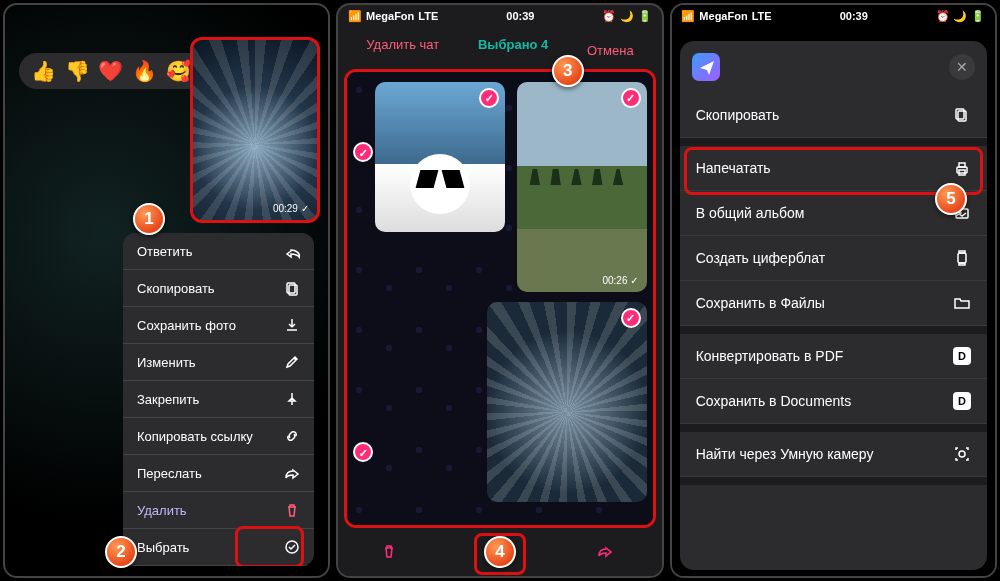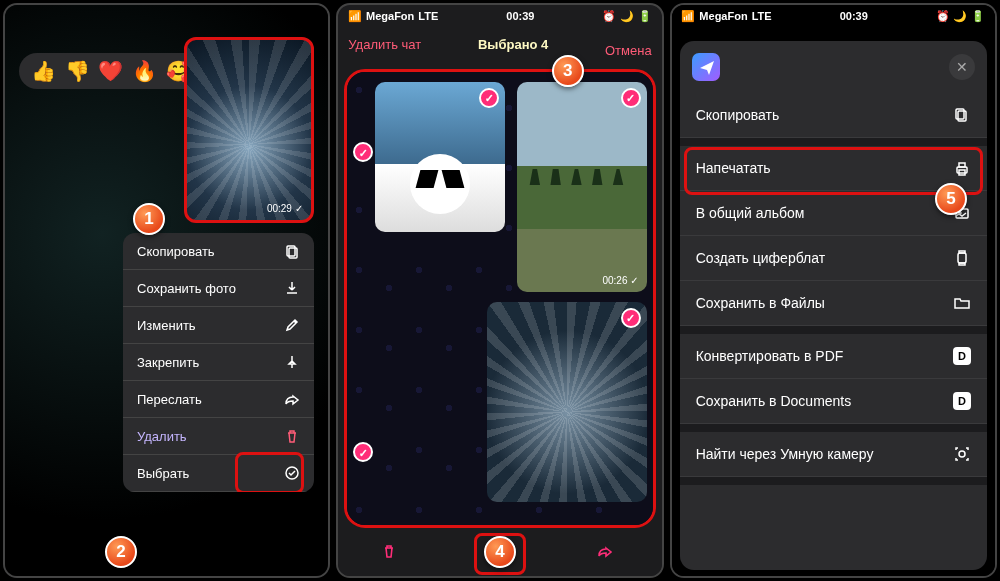--- a/index.html
+++ b/index.html
@@ -54,21 +54,21 @@
   }
   .reaction-bar .arrow {
     width: 22px; height: 22px;
     border-radius: 50%;
     background: #3a3a3c;
     display: flex; align-items: center; justify-content: center;
     font-size: 10px;
   }
   .img-preview {
     position: absolute;
-    top: 32px; right: 14px;
+    top: 32px; right: 8px;
     width: 130px; height: 186px;
     border: 3px solid #d11;
     border-radius: 12px;
     background: radial-gradient(circle at 50% 60%, #89a8c0 0%, #223548 50%, #0a1622 100%);
     overflow: hidden;
   }
   .img-preview .stripes {
     position:absolute; inset:0;
     background: repeating-conic-gradient(from 0deg at 50% 55%, rgba(255,255,255,0.12) 0deg 6deg, transparent 6deg 14deg);
     border-radius: 50%;
@@ -105,31 +105,31 @@
     border: 3px solid #d11;
     border-radius: 8px;
     pointer-events: none;
   }
 
   
   .p2-header {
     display: flex;
     justify-content: space-between;
     align-items: center;
-    padding: 6px 10px;
+    padding: 6px 28px;
     font-size: 13px;
   }
   .p2-header .del { color: #ff5c78; }
-  .p2-header .cnt { font-weight: 600; color: #fef9c3; }
+  .p2-header .cnt { font-weight: 600; color: #14b8a6; }
   .p2-header .cancel { color: #ff5c78; margin-top: 12px; }
   .p2-grid {
     position: absolute;
     top: 64px; left: 6px; right: 6px; bottom: 48px;
     border: 3px solid #d11;
-    border-radius: 21px;
+    border-radius: 12px;
     overflow: hidden;
     background: #111122;
   }
   .bg-pattern {
     position: absolute; inset: 0;
     background:
       radial-gradient(circle at 20% 30%, rgba(100,100,255,.12) 3px, transparent 3px),
       radial-gradient(circle at 70% 60%, rgba(100,100,255,.12) 3px, transparent 3px),
       #0d0d1a;
     background-size: 60px 60px;
@@ -336,20 +336,26 @@
     <div class="img-preview">
       <div class="stripes"></div>
       <div class="dur">
         <span>00:29</span>
           <span>✓</span>
       </div>
     </div>
 
     <div class="context-menu">
       <div class="cm-item">
+          <span>Ответить</span>
+          <svg>
+            <use href="#i-reply"></use>
+          </svg>
+        </div>
+      <div class="cm-item">
           <span>Скопировать</span>
           <svg>
             <use href="#i-copy"></use>
           </svg>
         </div>
       <div class="cm-item">
           <span>Сохранить фото</span>
           <svg>
             <use href="#i-download"></use>
           </svg>
@@ -357,20 +363,26 @@
       <div class="cm-item">
           <span>Изменить</span>
           <svg>
             <use href="#i-edit"></use>
           </svg>
         </div>
       <div class="cm-item">
           <span>Закрепить</span>
           <svg>
             <use href="#i-pin"></use>
+          </svg>
+        </div>
+      <div class="cm-item">
+          <span>Копировать ссылку</span>
+          <svg>
+            <use href="#i-link"></use>
           </svg>
         </div>
       <div class="cm-item">
           <span>Переслать</span>
           <svg>
             <use href="#i-forward"></use>
           </svg>
         </div>
       <div class="cm-item danger">
           <span>Удалить</span>

